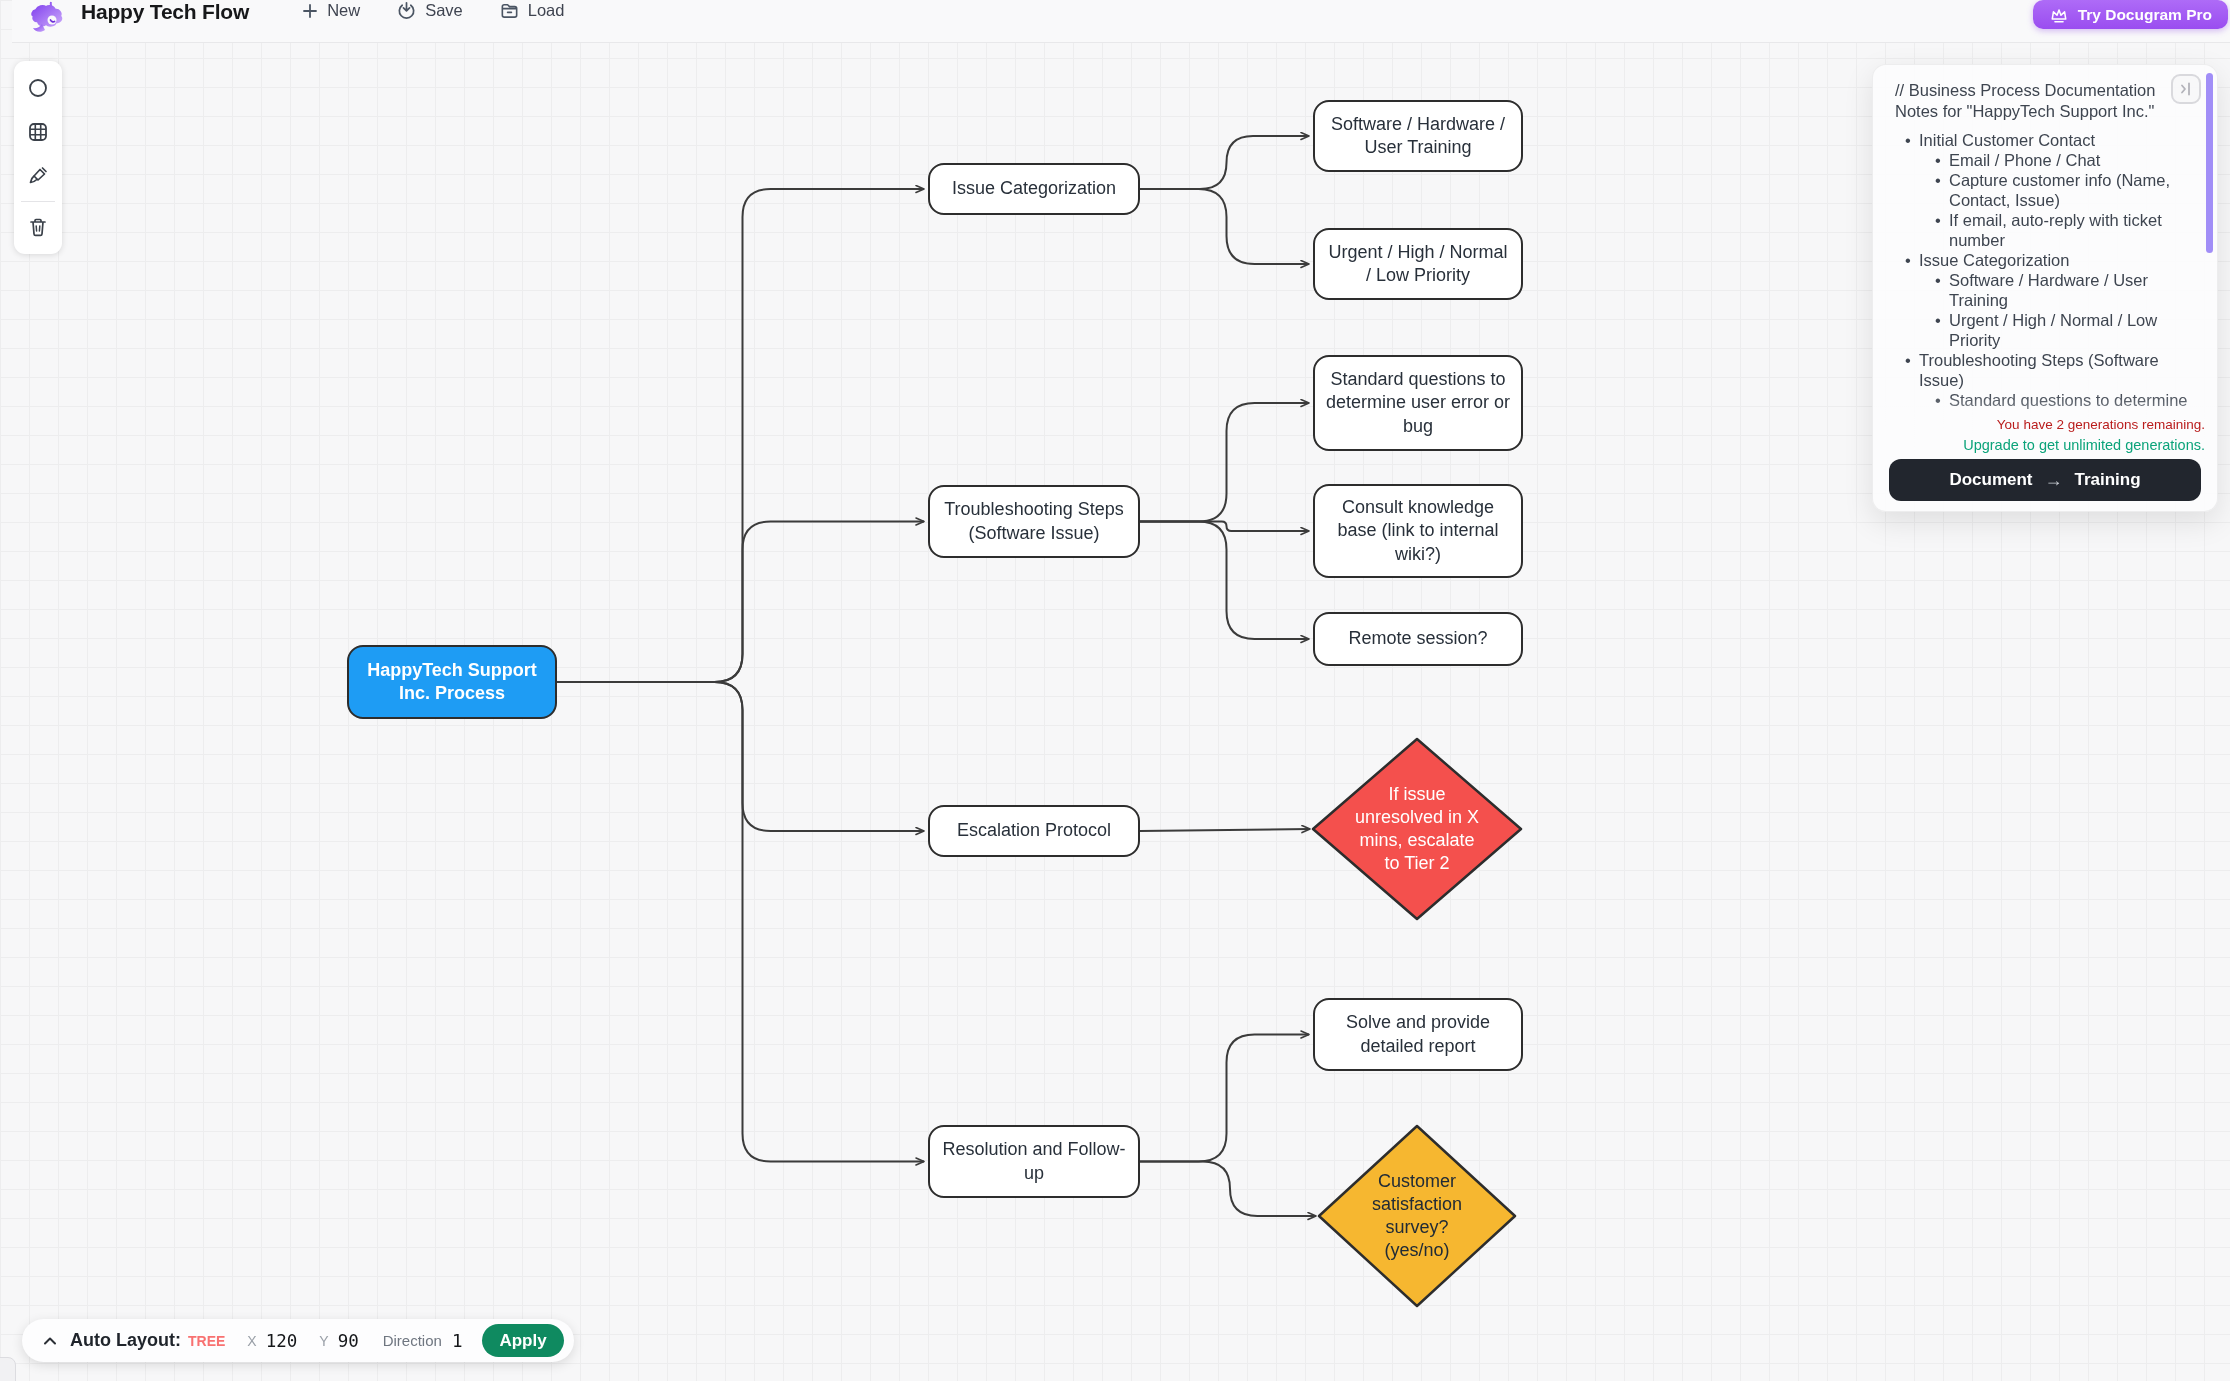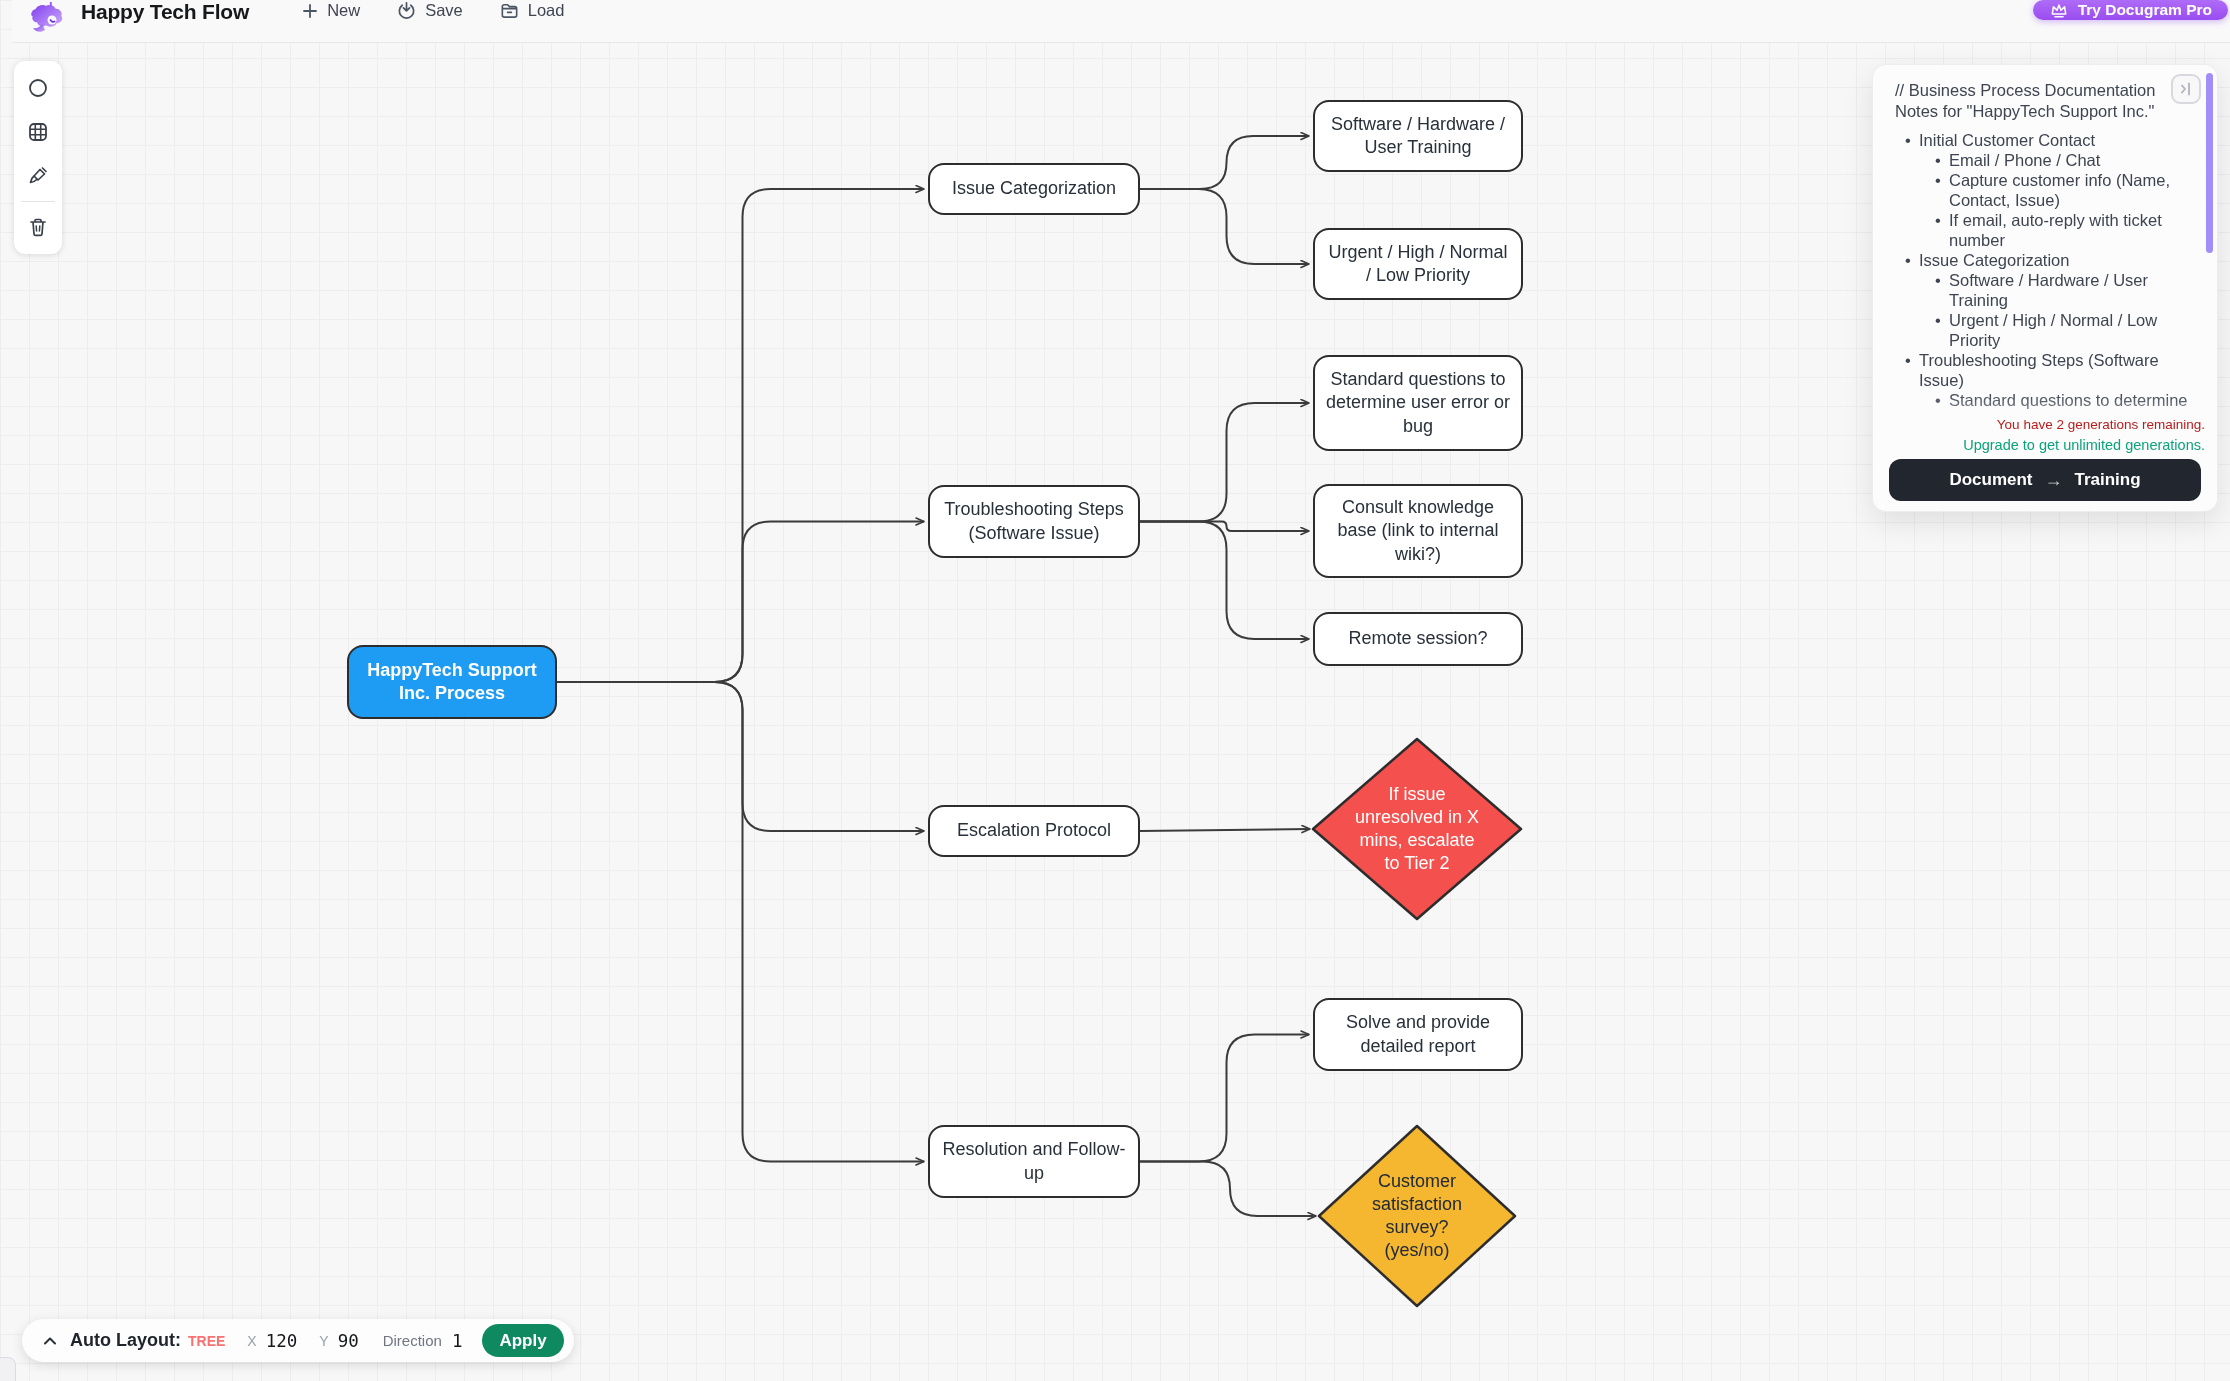--- a/index.html
+++ b/index.html
@@ -14,21 +14,21 @@
 
   
   .header { position:absolute; top:0; left:12px; width:100%; height:43px; z-index:30;
     background:#f9f9fa; border-bottom:1px solid #e8e8ea;
     display:flex; align-items:flex-start; padding:0 14px 0 18px; }
   .logo { width:38px; height:34px; flex:0 0 auto; }
   .app-title { font-size:21px; font-weight:800; color:#17181a; margin-left:13px; letter-spacing:-0.2px; }
   .menu { display:flex; align-items:center; gap:36px; margin-left:52px; }
   .menu-item { display:flex; align-items:center; gap:8px; color:#3f4450; font-size:16.5px; cursor:pointer; }
   .menu-item svg { display:block; }
-  .pro-btn { margin-left:auto; height:20px; padding:0 16px; border-radius:10px; border:none;
+  .pro-btn { margin-left:auto; height:29px; padding:0 16px; border-radius:10px; border:none;
     background:linear-gradient(180deg,#ae6bf7,#9a4df0); color:#fff; font-weight:700; font-size:15.5px;
     display:flex; align-items:center; gap:9px; cursor:pointer; box-shadow:0 2px 6px rgba(140,70,230,.35);
     font-family:"Liberation Sans", sans-serif; }
 
   
   .toolbar { position:absolute; left:14px; top:61px; width:48px; z-index:25;
     background:#fff; border-radius:11px; box-shadow:0 1px 6px rgba(0,0,0,.13);
     display:flex; flex-direction:column; align-items:center; padding:5px 0; }
   .tool-btn { width:44px; height:44px; display:flex; align-items:center; justify-content:center;
     background:none; border:none; cursor:pointer; border-radius:9px; }

